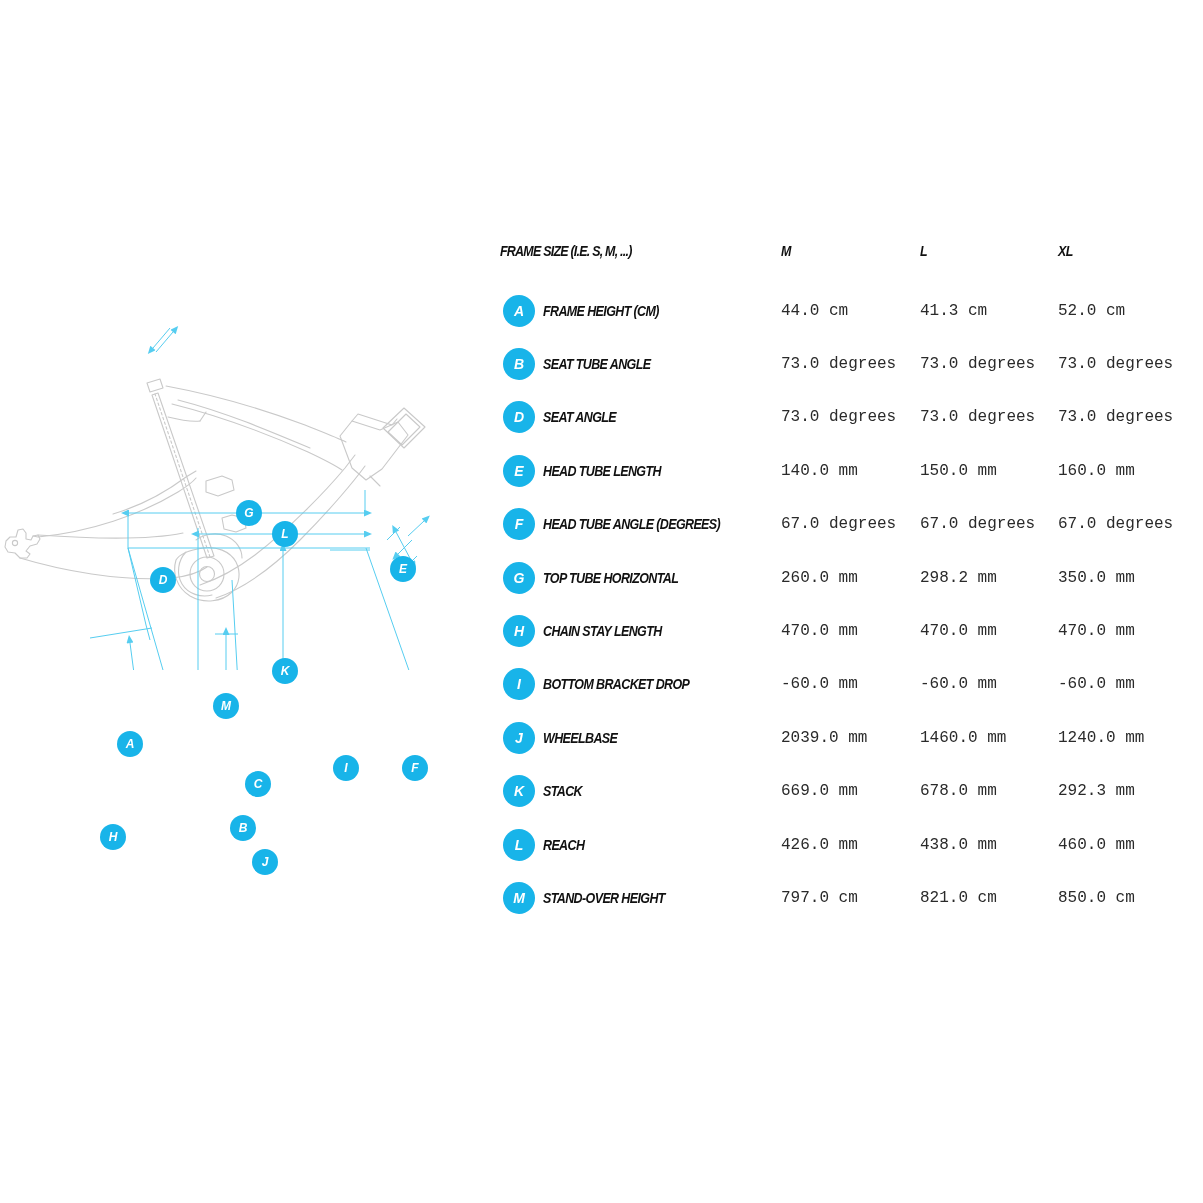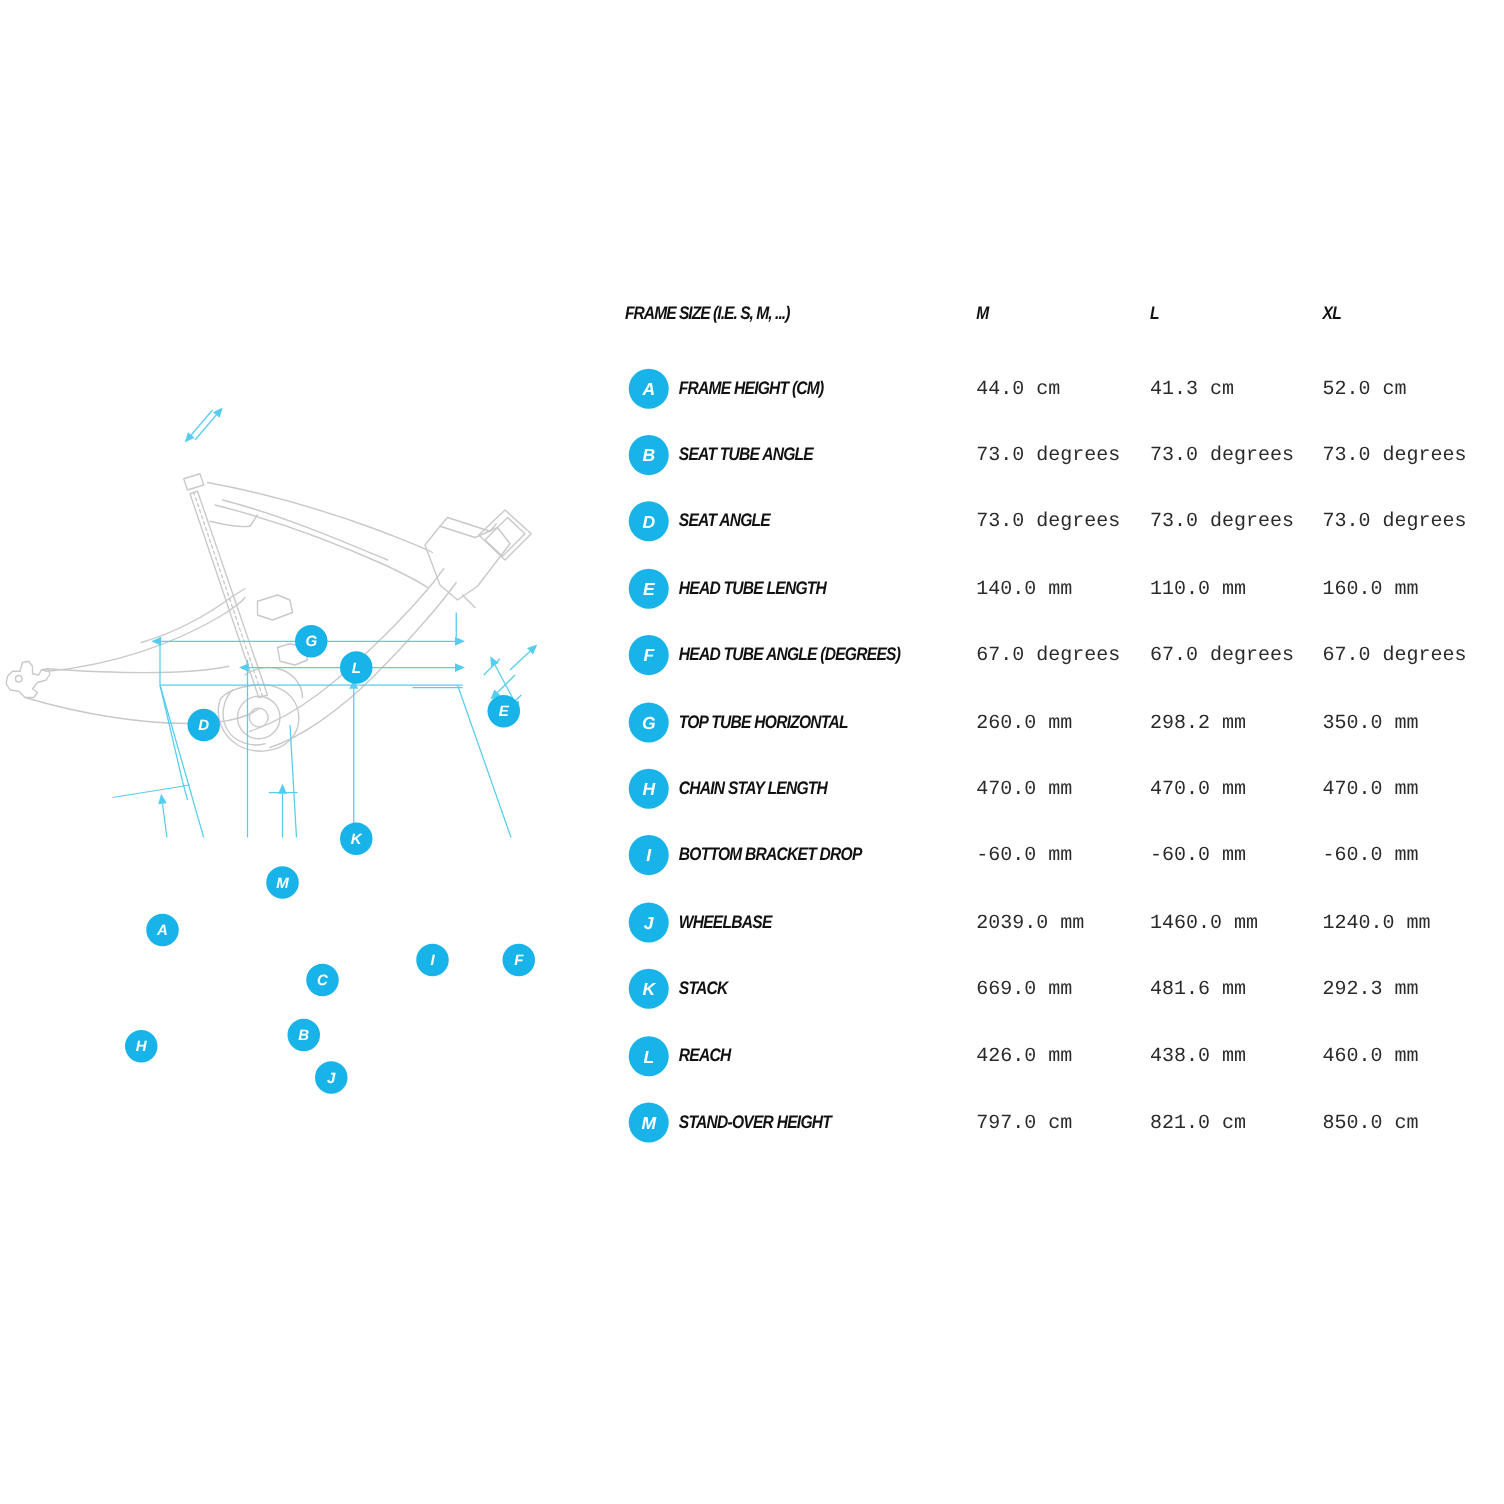--- a/index.html
+++ b/index.html
@@ -343,21 +343,21 @@
     <div class="row-label">SEAT ANGLE</div>
     <div class="row-val c0">73.0 degrees</div>
     <div class="row-val c1">73.0 degrees</div>
     <div class="row-val c2">73.0 degrees</div>
   </div>
 
   <div class="spec-row">
     <div class="row-badge">E</div>
     <div class="row-label">HEAD TUBE LENGTH</div>
     <div class="row-val c0">140.0 mm</div>
-    <div class="row-val c1">110.0 mm</div>
+    <div class="row-val c1">150.0 mm</div>
     <div class="row-val c2">160.0 mm</div>
   </div>
 
   <div class="spec-row">
     <div class="row-badge">F</div>
     <div class="row-label">HEAD TUBE ANGLE (DEGREES)</div>
     <div class="row-val c0">67.0 degrees</div>
     <div class="row-val c1">67.0 degrees</div>
     <div class="row-val c2">67.0 degrees</div>
   </div>
@@ -391,21 +391,21 @@
     <div class="row-label">WHEELBASE</div>
     <div class="row-val c0">2039.0 mm</div>
     <div class="row-val c1">1460.0 mm</div>
     <div class="row-val c2">1240.0 mm</div>
   </div>
 
   <div class="spec-row">
     <div class="row-badge">K</div>
     <div class="row-label">STACK</div>
     <div class="row-val c0">669.0 mm</div>
-    <div class="row-val c1">481.6 mm</div>
+    <div class="row-val c1">678.0 mm</div>
     <div class="row-val c2">292.3 mm</div>
   </div>
 
   <div class="spec-row">
     <div class="row-badge">L</div>
     <div class="row-label">REACH</div>
     <div class="row-val c0">426.0 mm</div>
     <div class="row-val c1">438.0 mm</div>
     <div class="row-val c2">460.0 mm</div>
   </div>

